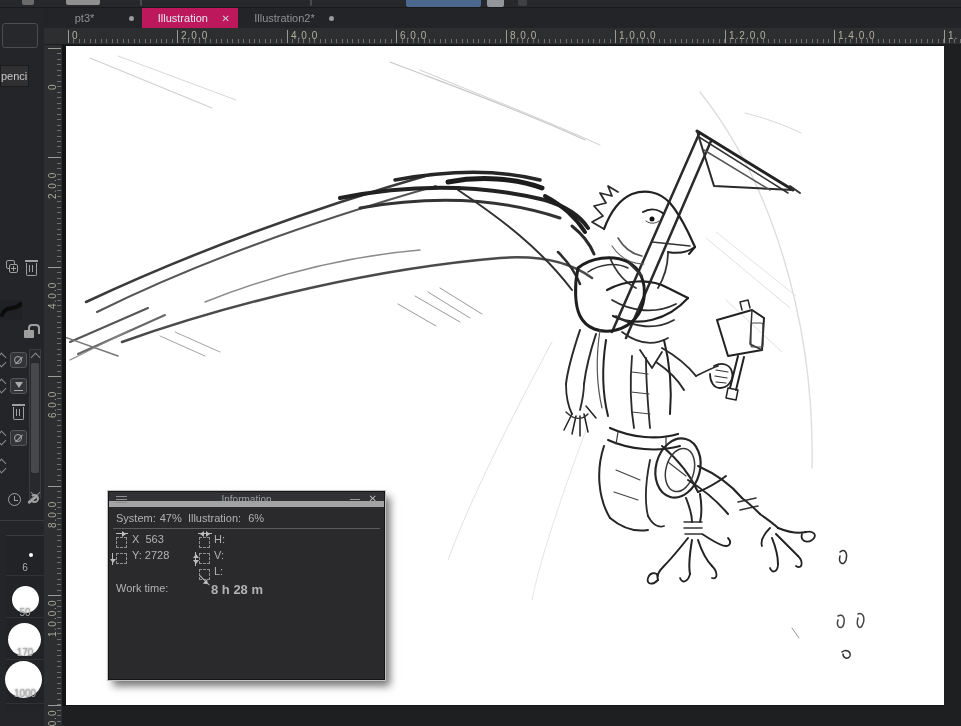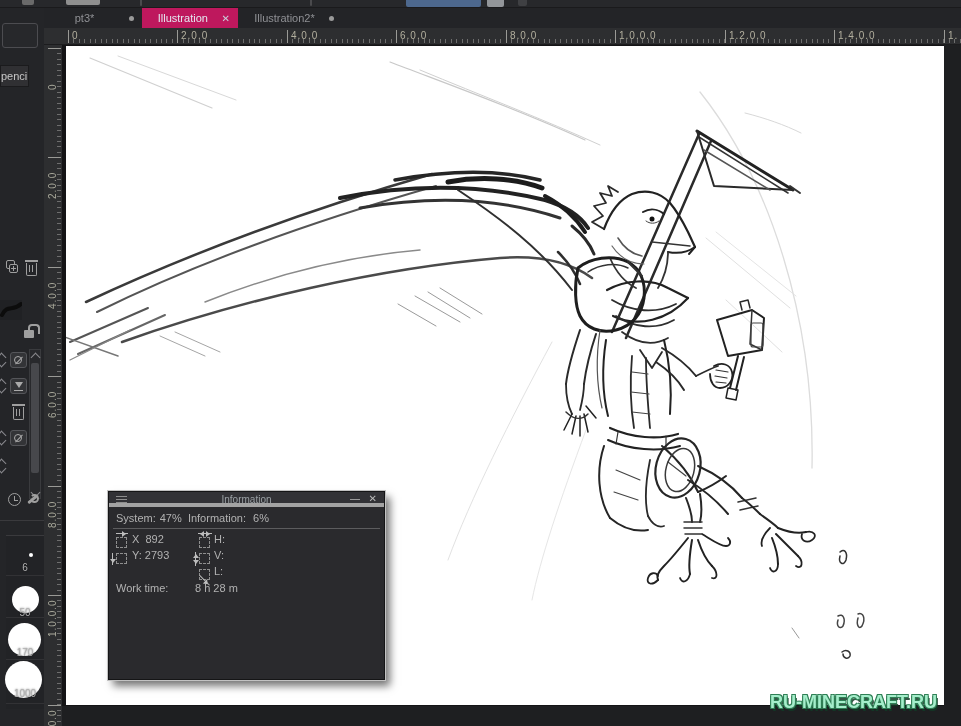--- a/index.html
+++ b/index.html
@@ -82,21 +82,21 @@
               text-shadow:0 0 2px rgba(0,0,0,.6); }
 
   
   #canvas-frame { left:62px; top:45px; width:882px; height:661px; background:#141416; }
   #canvas-white { left:66px; top:46px; width:878px; height:659px; background:#ffffff; }
   #sketch { position:absolute; left:0; top:0; }
 
   
   #info { left:108px; top:491px; width:277px; height:189px; background:#2a2a2d;
           border:1px solid #151516; box-shadow:0 0 0 1px #c2c2c2, 5px 6px 8px rgba(0,0,0,.55); }
-  #info-title { position:absolute; left:0; top:0; right:0; height:15px; background:#323236; border-bottom:4px solid #a3a3a3; }
+  #info-title { position:absolute; left:0; top:0; right:0; height:15px; background:#323236; border-bottom:6px solid #a3a3a3; }
   #info-title .t { position:absolute; left:0; right:0; text-align:center; top:2px; font-size:10px; color:#9aa0a4; }
   .burger { position:absolute; left:7px; top:4px; width:11px; height:7px;
             border-top:1px solid #8d8d8d; border-bottom:1px solid #8d8d8d; }
   .burger:after { content:""; position:absolute; left:0; top:2px; width:11px; height:1px; background:#8d8d8d; }
   #info .winbtn { position:absolute; top:1px; font-size:10px; color:#b8b8b8; }
   #info-row1 { position:absolute; left:7px; top:20px; font-size:11px; color:#b2b2b2; white-space:nowrap; }
   #info-row1 b { font-weight:normal; margin-right:4px; }
   #info-div { position:absolute; left:4px; right:4px; top:36px; height:1px; background:#5c5c5e; }
   .coord { position:absolute; font-size:11px; color:#b2b2b2; white-space:nowrap; }
   .dashbox { position:absolute; width:11px; height:11px; border:1px dashed #8f8f8f; }
@@ -108,21 +108,21 @@
   .ar-d:after { content:""; position:absolute; left:-2px; bottom:-1px; border:3px solid transparent; border-top:4px solid #bdbdbd; }
   .ar-h  { left:-2px; top:-5px; width:14px; height:1px; }
   .ar-h:before { content:""; position:absolute; left:-1px; top:-2px; border:3px solid transparent; border-right:4px solid #bdbdbd; }
   .ar-h:after  { content:""; position:absolute; right:-1px; top:-2px; border:3px solid transparent; border-left:4px solid #bdbdbd; }
   .ar-v  { left:-5px; top:-2px; width:1px; height:14px; }
   .ar-v:before { content:""; position:absolute; left:-2px; top:-1px; border:3px solid transparent; border-bottom:4px solid #bdbdbd; }
   .ar-v:after  { content:""; position:absolute; left:-2px; bottom:-1px; border:3px solid transparent; border-top:4px solid #bdbdbd; }
   .ar-l  { left:0px; top:5px; width:14px; height:1px; transform:rotate(45deg); transform-origin:0 0; }
   .ar-l:after { content:""; position:absolute; right:-1px; top:-2px; border:3px solid transparent; border-left:4px solid #bdbdbd; }
   #info-work { position:absolute; left:7px; top:90px; font-size:11px; color:#b2b2b2; }
-  #info-workval { position:absolute; left:86px; top:90px; font-size:11px; color:#b2b2b2; }
+  #info-workval { position:absolute; left:102px; top:90px; font-size:13px; color:#b2b2b2;font-weight:bold; }
 
   
   #watermark { left:770px; top:692px; width:191px; font-size:18px; font-weight:bold; letter-spacing:0px;
     color:#a5eecb; white-space:nowrap;
     text-shadow:-1px -1px 0 #2f7f55, 1px -1px 0 #2f7f55, -1px 1px 0 #2f7f55, 1px 1px 0 #2f7f55, 2px 3px 0 rgba(18,58,38,.85); }
 </style>
 </head>
 <body>
 
 <div id="stage">
@@ -396,44 +396,43 @@
 
   <div id="info" class="abs">
     <div id="info-title">
       <span class="burger"></span>
       <span class="t">Information</span>
       <span class="winbtn" style="right:24px;">—</span>
       <span class="winbtn" style="right:7px;">✕</span>
     </div>
     <div id="info-row1">
       <b>System:</b><span>47%</span>
-      &nbsp;<b>Information:</b>&nbsp;<span>6%</span>
+      &nbsp;<b>Illustration:</b>&nbsp;<span>6%</span>
     </div>
     <div id="info-div"></div>
 
     <span class="dashbox" style="left:7px;top:45px;">
         <i class="ar ar-r"></i>
       </span>
-    <span class="coord" style="left:23px;top:41px;"><span>X</span>&nbsp;&nbsp;<span>892</span></span>
+    <span class="coord" style="left:23px;top:41px;"><span>X</span>&nbsp;&nbsp;<span>563</span></span>
     <span class="dashbox" style="left:7px;top:61px;">
         <i class="ar ar-d"></i>
       </span>
-    <span class="coord" style="left:23px;top:57px;"><span>Y:</span>&nbsp;<span>2793</span></span>
+    <span class="coord" style="left:23px;top:57px;"><span>Y:</span>&nbsp;<span>2728</span></span>
 
     <span class="dashbox" style="left:90px;top:45px;">
         <i class="ar ar-h"></i>
       </span>
     <span class="coord" style="left:105px;top:41px;"><span>H:</span>&nbsp;<span></span></span>
     <span class="dashbox" style="left:90px;top:61px;">
         <i class="ar ar-v"></i>
       </span>
     <span class="coord" style="left:105px;top:57px;"><span>V:</span>&nbsp;<span></span></span>
     <span class="dashbox" style="left:90px;top:77px;">
         <i class="ar ar-l"></i>
       </span>
     <span class="coord" style="left:105px;top:73px;"><span>L:</span>&nbsp;<span></span></span>
 
     <span id="info-work">Work time:</span>
     <span id="info-workval">8 h 28 m</span>
   </div>
 
-  <div id="watermark" class="abs">RU-MINECRAFT.RU</div>
 </div>
 
 </body></html>

